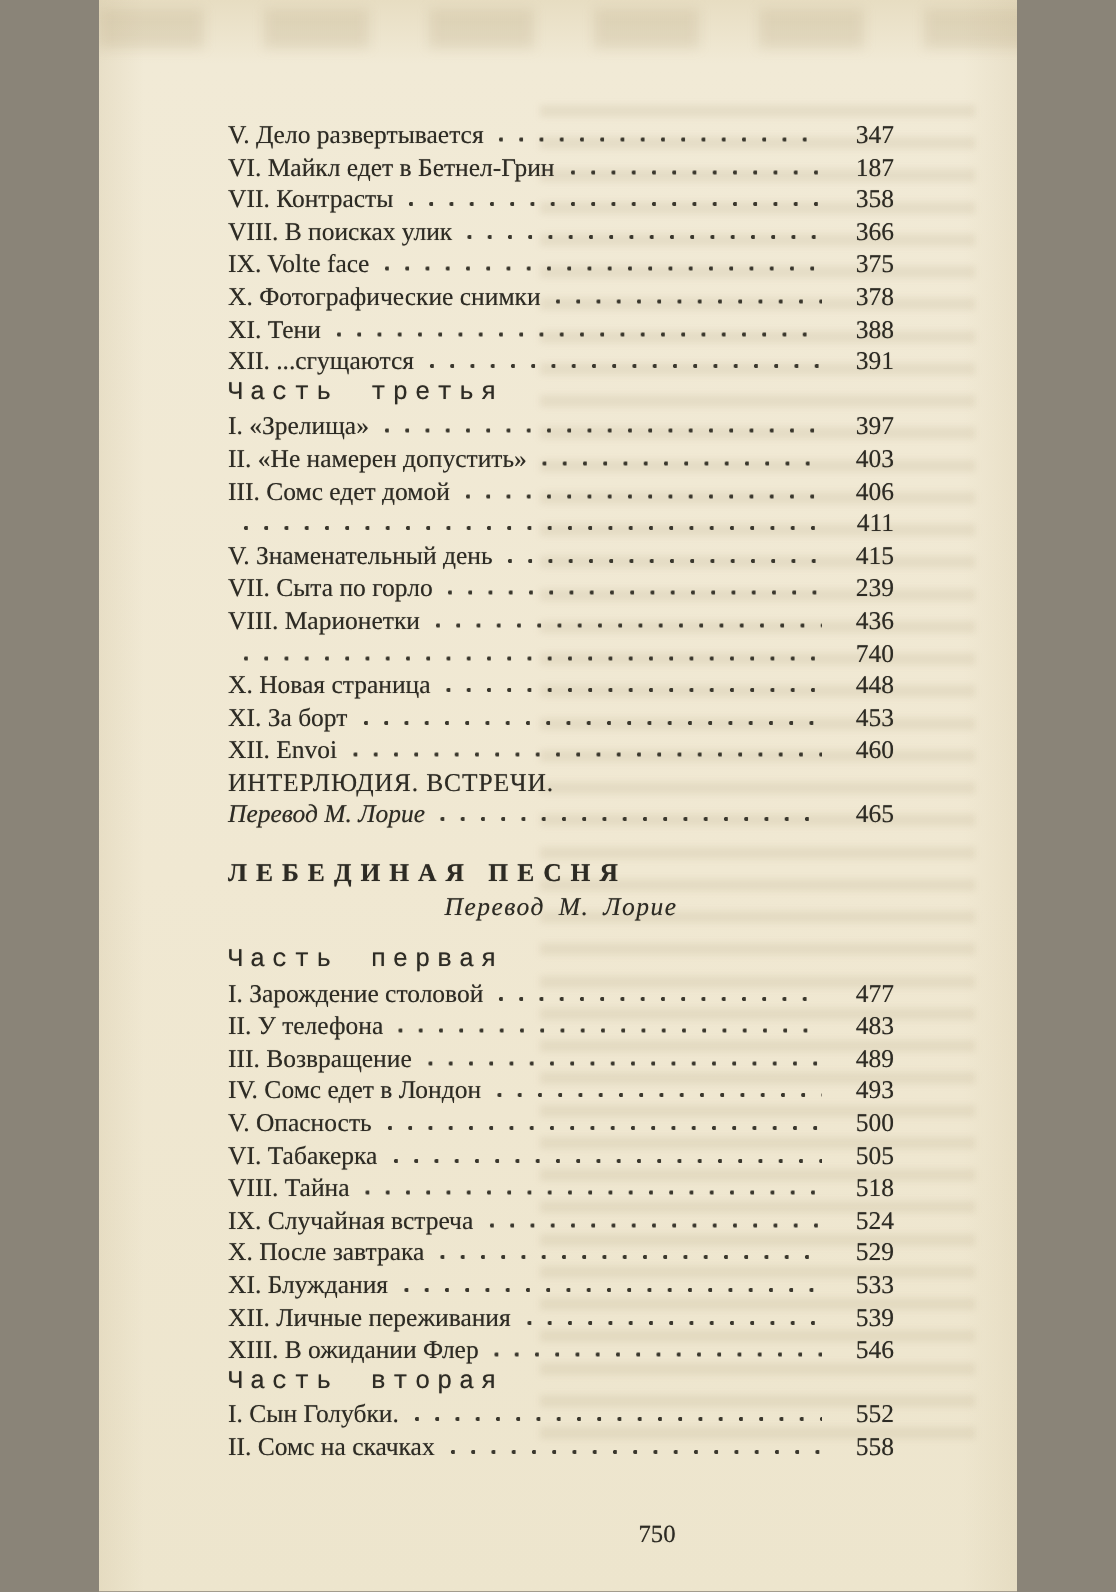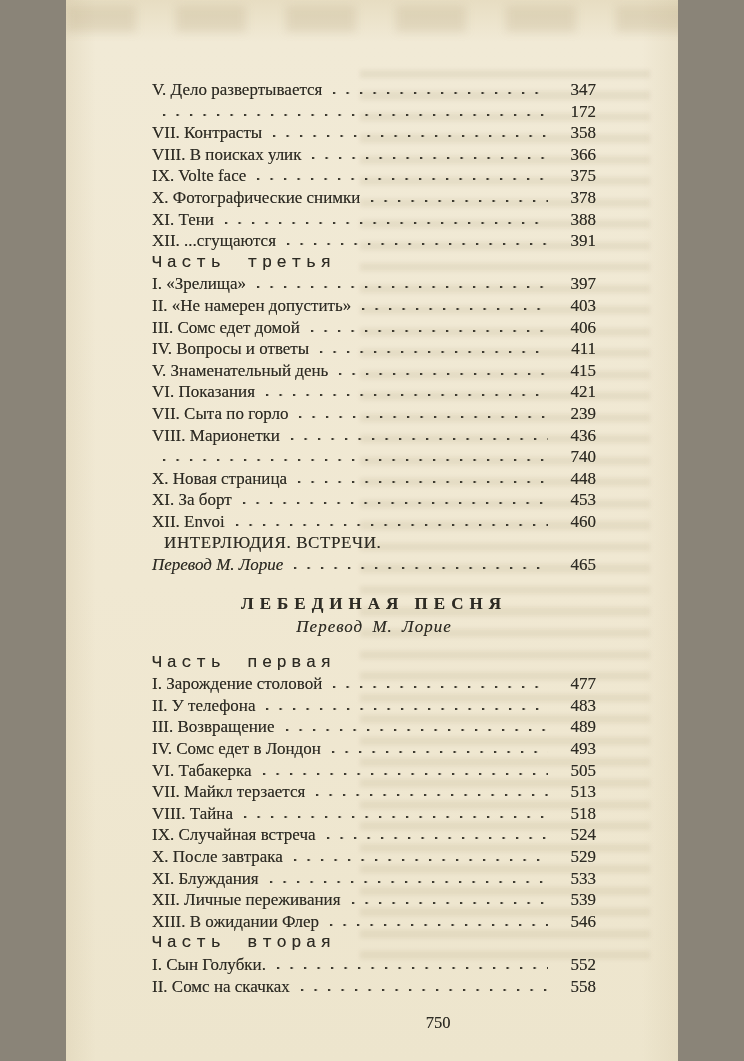--- a/index.html
+++ b/index.html
@@ -50,24 +50,23 @@
     min-width: 12px;
   }
   .pagenum { flex: 0 0 44px; text-align: right; white-space: nowrap; }
   .part {
     line-height: 21.6px;
     letter-spacing: 4.5px;
     word-spacing: 7px;
     white-space: nowrap;
     font-family: Liberation Mono, monospace;
   }
-  .plainline { line-height: 21.6px; letter-spacing: 0.6px; margin-left: 12px; }
+  .plainline { line-height: 21.6px; letter-spacing: 0.6px; }
   .italic .label { font-style: italic; }
   .center-title {
-    text-align: center;
     font-weight: bold;
     letter-spacing: 6px;
     line-height: 22px;
     margin-top: 17px;
   }
   .center-subtitle {
     text-align: center;
     font-style: italic;
     letter-spacing: 1px;
     word-spacing: 4px;
@@ -88,22 +87,23 @@
 <div class="page">
   <div class="top-mottle"></div>
   <div class="ghost-col"></div>
   <div class="content">
       <div class="row">
         <span class="label">V. Дело развертывается</span>
         <span class="leader"></span>
         <span class="pagenum">347</span>
       </div>
       <div class="row">
-        <span class="leader"></span>
-        <span class="pagenum">172</span>
+        <span class="label">VI. Майкл едет в Бетнел-Грин</span>
+        <span class="leader"></span>
+        <span class="pagenum">187</span>
       </div>
       <div class="row">
         <span class="label">VII. Контрасты</span>
         <span class="leader"></span>
         <span class="pagenum">358</span>
       </div>
       <div class="row">
         <span class="label">VIII. В поисках улик</span>
         <span class="leader"></span>
         <span class="pagenum">366</span>
@@ -138,33 +138,27 @@
         <span class="label">II. «Не намерен допустить»</span>
         <span class="leader"></span>
         <span class="pagenum">403</span>
       </div>
       <div class="row">
         <span class="label">III. Сомс едет домой</span>
         <span class="leader"></span>
         <span class="pagenum">406</span>
       </div>
       <div class="row">
-        <span class="label">IV. Вопросы и ответы</span>
         <span class="leader"></span>
         <span class="pagenum">411</span>
       </div>
       <div class="row">
         <span class="label">V. Знаменательный день</span>
         <span class="leader"></span>
         <span class="pagenum">415</span>
-      </div>
-      <div class="row">
-        <span class="label">VI. Показания</span>
-        <span class="leader"></span>
-        <span class="pagenum">421</span>
       </div>
       <div class="row">
         <span class="label">VII. Сыта по горло</span>
         <span class="leader"></span>
         <span class="pagenum">239</span>
       </div>
       <div class="row">
         <span class="label">VIII. Марионетки</span>
         <span class="leader"></span>
         <span class="pagenum">436</span>
@@ -211,28 +205,28 @@
         <span class="label">III. Возвращение</span>
         <span class="leader"></span>
         <span class="pagenum">489</span>
       </div>
       <div class="row">
         <span class="label">IV. Сомс едет в Лондон</span>
         <span class="leader"></span>
         <span class="pagenum">493</span>
       </div>
       <div class="row">
+        <span class="label">V. Опасность</span>
+        <span class="leader"></span>
+        <span class="pagenum">500</span>
+      </div>
+      <div class="row">
         <span class="label">VI. Табакерка</span>
         <span class="leader"></span>
         <span class="pagenum">505</span>
-      </div>
-      <div class="row">
-        <span class="label">VII. Майкл терзается</span>
-        <span class="leader"></span>
-        <span class="pagenum">513</span>
       </div>
       <div class="row">
         <span class="label">VIII. Тайна</span>
         <span class="leader"></span>
         <span class="pagenum">518</span>
       </div>
       <div class="row">
         <span class="label">IX. Случайная встреча</span>
         <span class="leader"></span>
         <span class="pagenum">524</span>

